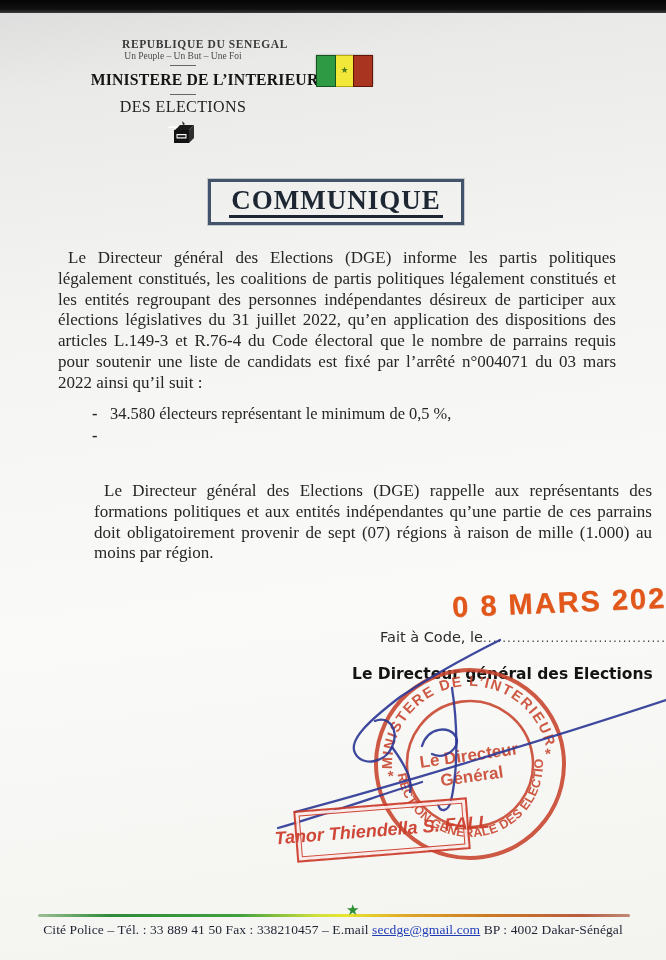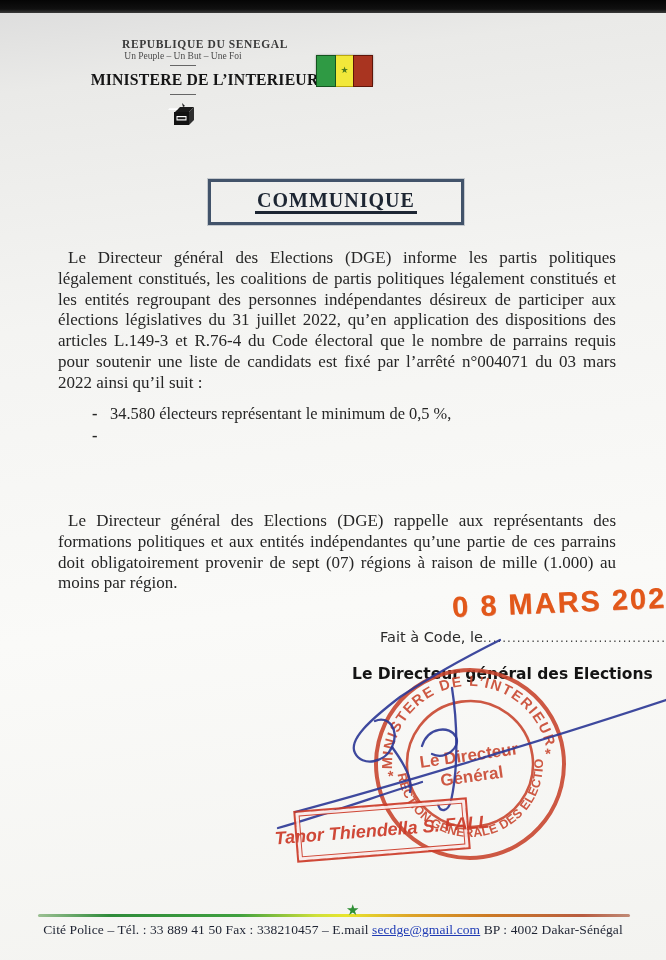--- a/index.html
+++ b/index.html
@@ -20,27 +20,27 @@
   .flag{position:absolute;left:316px;top:55px;width:57px;height:30px;display:flex;box-shadow:0 0 2px rgba(0,0,0,.35);}
   .flag .band{flex:1;height:100%;position:relative;}
   .band.g{background:#2f9a44;border:1px solid #14541f;}
   .band.y{background:#f2e83a;border-top:1px solid #b9a70e;border-bottom:1px solid #b9a70e;}
   .band.r{background:#a93420;border:1px solid #5e1509;}
   .flag .star{position:absolute;left:50%;top:50%;transform:translate(-50%,-54%);font-size:9px;color:#4e7a1c;line-height:1;}
   
   .title-box{position:absolute;left:208px;top:179px;width:250px;height:40px;
              border:3px solid #42536a;display:flex;align-items:center;justify-content:center;
              box-shadow:0 0 0 1px rgba(66,83,106,.25);}
-  .title-box span{font-size:20px;font-weight:700;letter-spacing:1px;color:#1d2633;
+  .title-box span{font-size:27px;font-weight:700;letter-spacing:1px;color:#1d2633;
                   border-bottom:3px solid #1d2633;padding:0 2px 1px;line-height:1;text-align:right;}
   
   .para{position:absolute;left:58px;width:558px;font-size:17px;line-height:20.8px;
         text-align:justify;text-indent:10px;color:#262626;}
   #p1{top:248px;}
-  #p2{top:511px;}
+  #p2{top:481px;margin-left:36px;}
   .bullets{position:absolute;left:92px;top:403px;width:470px;font-size:16.4px;line-height:21px;}
   .bullet{display:flex;margin-bottom:1px;}
   .bullet .dash{width:18px;flex:0 0 18px;font-weight:700;}
   .bullet .btxt{white-space:pre-line;}
   
   .date-stamp{position:absolute;left:452px;top:586px;transform:rotate(-2.5deg);
               font-family:"Liberation Sans",sans-serif;font-weight:700;font-size:29px;
               letter-spacing:2px;color:#e2581a;text-shadow:.5px .5px 0 rgba(210,60,14,.55);white-space:nowrap;}
   .place-line{position:absolute;left:380px;top:629px;font-family:"DejaVu Sans",sans-serif;
               font-size:14.5px;color:#2b2b2b;white-space:nowrap;}
@@ -75,20 +75,21 @@
 <div id="page">
 
   <div class="photo-bar"></div>
 
   <div class="hdr">
     <div class="rep">REPUBLIQUE DU SENEGAL</div>
     <div class="motto">Un Peuple – Un But – Une Foi</div>
     <div class="mini-rule"></div>
     <div><span class="ministry">MINISTERE DE L’INTERIEUR</span></div>
     <div class="mini-rule"></div>
+    <div class="dir">DES ELECTIONS</div>
     <svg width="30" height="28" viewBox="0 0 30 28" style="margin-top:3px">
       <polygon points="7,11 12,6 26,6 21,11" fill="#1a1a1a"></polygon>
       <rect x="13" y="7.2" width="9" height="1.8" fill="#fff" transform="skewX(-38) translate(-6,0)"></rect>
       <rect x="6" y="11" width="15" height="13" fill="#121212"></rect>
       <polygon points="21,11 26,6 26,19 21,24" fill="#2e2e2e"></polygon>
       <rect x="8.5" y="15" width="10" height="4.5" fill="#fff"></rect>
       <rect x="9.5" y="16.2" width="8" height="2.1" fill="#1a1a1a"></rect>
       <path d="M14,2 l3,3 -2,1 z" fill="#1a1a1a"></path>
     </svg>
   </div>

